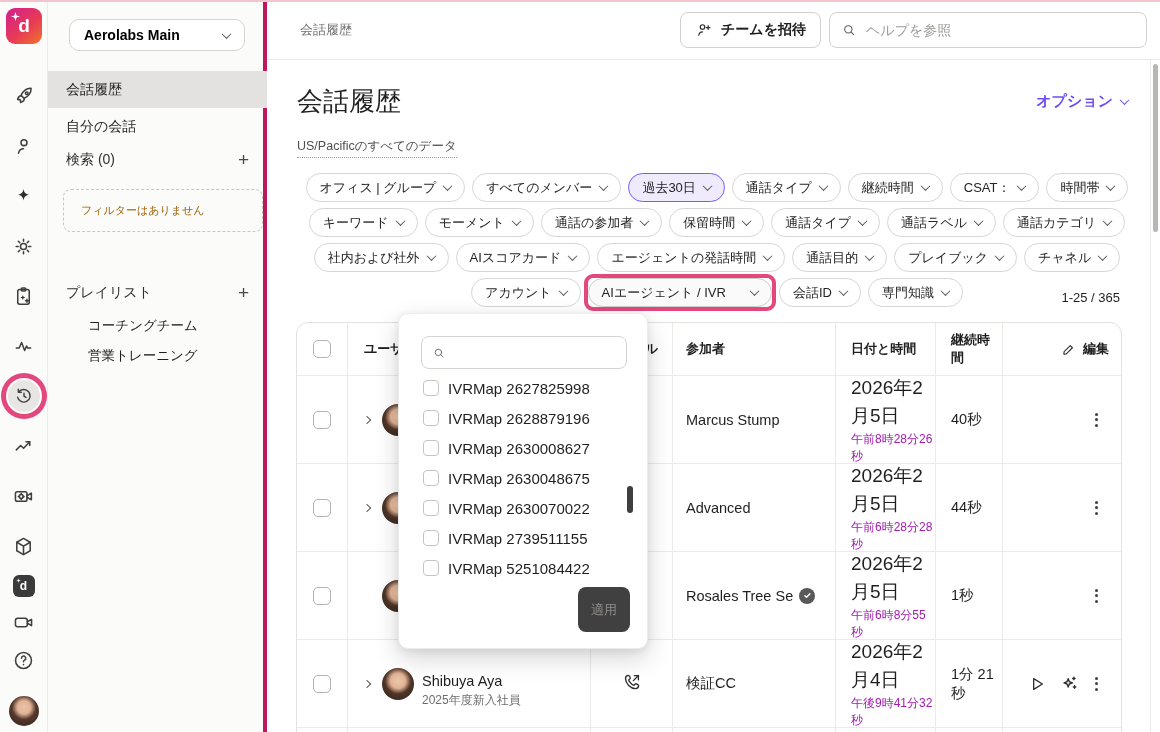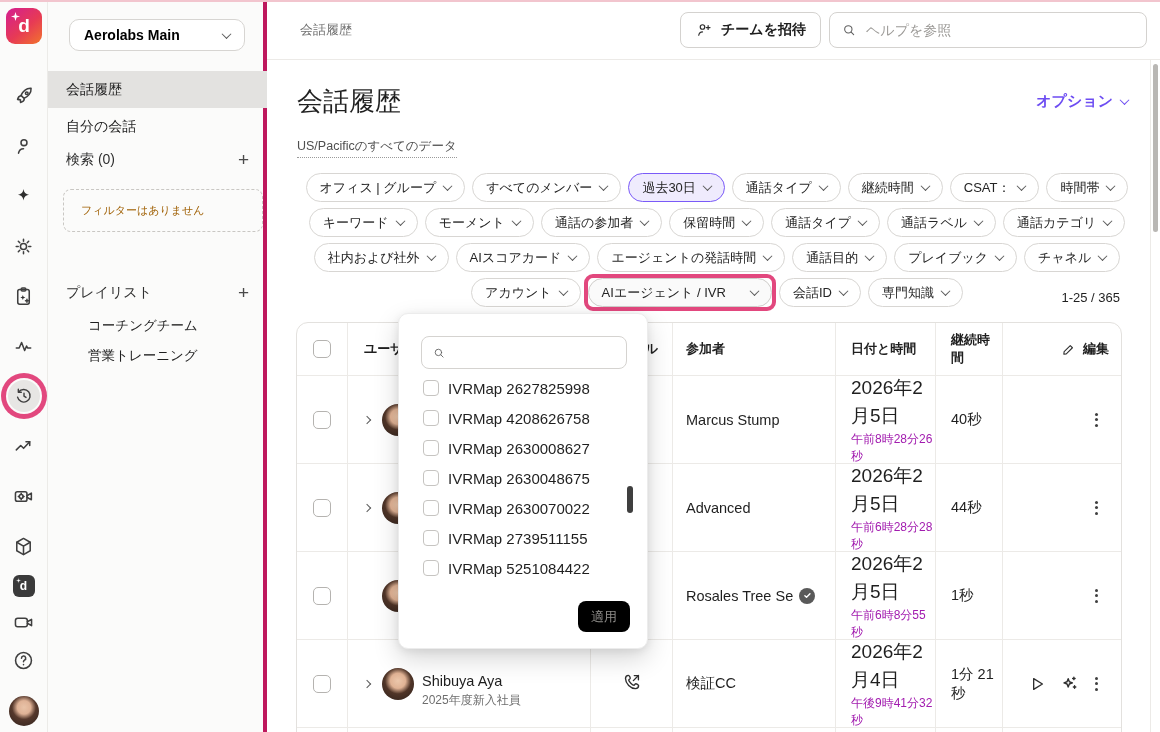--- a/index.html
+++ b/index.html
@@ -107,22 +107,22 @@
   .dropdown{position:absolute;left:398px;top:313px;width:250px;height:336px;background:#fff;border:1px solid #ececec;
     border-radius:10px;box-shadow:0 10px 26px rgba(0,0,0,.16),0 2px 8px rgba(0,0,0,.08);z-index:20;}
   .dd-search{position:absolute;left:22px;top:22px;width:206px;height:33px;border:1px solid #d5d3d0;border-radius:8px;
     display:flex;align-items:center;gap:8px;padding:0 10px;}
   .dd-search svg{stroke:#5f5f5f;fill:none;stroke-width:1.5;stroke-linecap:round;flex:0 0 auto;}
   .dd-search input{border:none;outline:none;width:100%;font-size:14px;background:transparent;}
   .dd-list{position:absolute;left:0;top:59px;width:250px;}
   .opt{display:flex;align-items:center;gap:9px;height:30px;padding-left:24px;font-size:15px;cursor:pointer;}
   .opt .cb{width:16px;height:16px;border:1.5px solid #c6c4c1;border-radius:4px;background:#fff;flex:0 0 auto;}
   .dd-thumb{position:absolute;left:228px;top:172px;width:6px;height:27px;border-radius:3px;background:#3f3f3f;}
-  .apply{position:absolute;right:17px;bottom:16px;height:31px;padding:0 13px;border:none;border-radius:8px;
-    background:#000000;color:#8f8d8a;font-size:13px;cursor:default;}
+  .apply{position:absolute;right:17px;bottom:16px;height:45px;padding:0 13px;border:none;border-radius:8px;
+    background:#404040;color:#8f8d8a;font-size:13px;cursor:default;}
 
   
   .vscroll{position:absolute;right:0;top:60px;width:10px;height:672px;border-left:1px solid #eceae7;}
   .vthumb{position:absolute;right:2px;top:4px;width:5px;height:168px;border-radius:3px;background:#b9b7b4;}
 </style>
 </head>
 <body>
 
 <div class="topstrip"></div>
 
@@ -598,21 +598,21 @@
       </svg>
     <input style="">
   </div>
   <div class="dd-list">
     <label class="opt">
         <span class="cb"></span>
         <span>IVRMap 2627825998</span>
       </label>
     <label class="opt">
         <span class="cb"></span>
-        <span>IVRMap 4208626758</span>
+        <span>IVRMap 2628879196</span>
       </label>
     <label class="opt">
         <span class="cb"></span>
         <span>IVRMap 2630008627</span>
       </label>
     <label class="opt">
         <span class="cb"></span>
         <span>IVRMap 2630048675</span>
       </label>
     <label class="opt">

